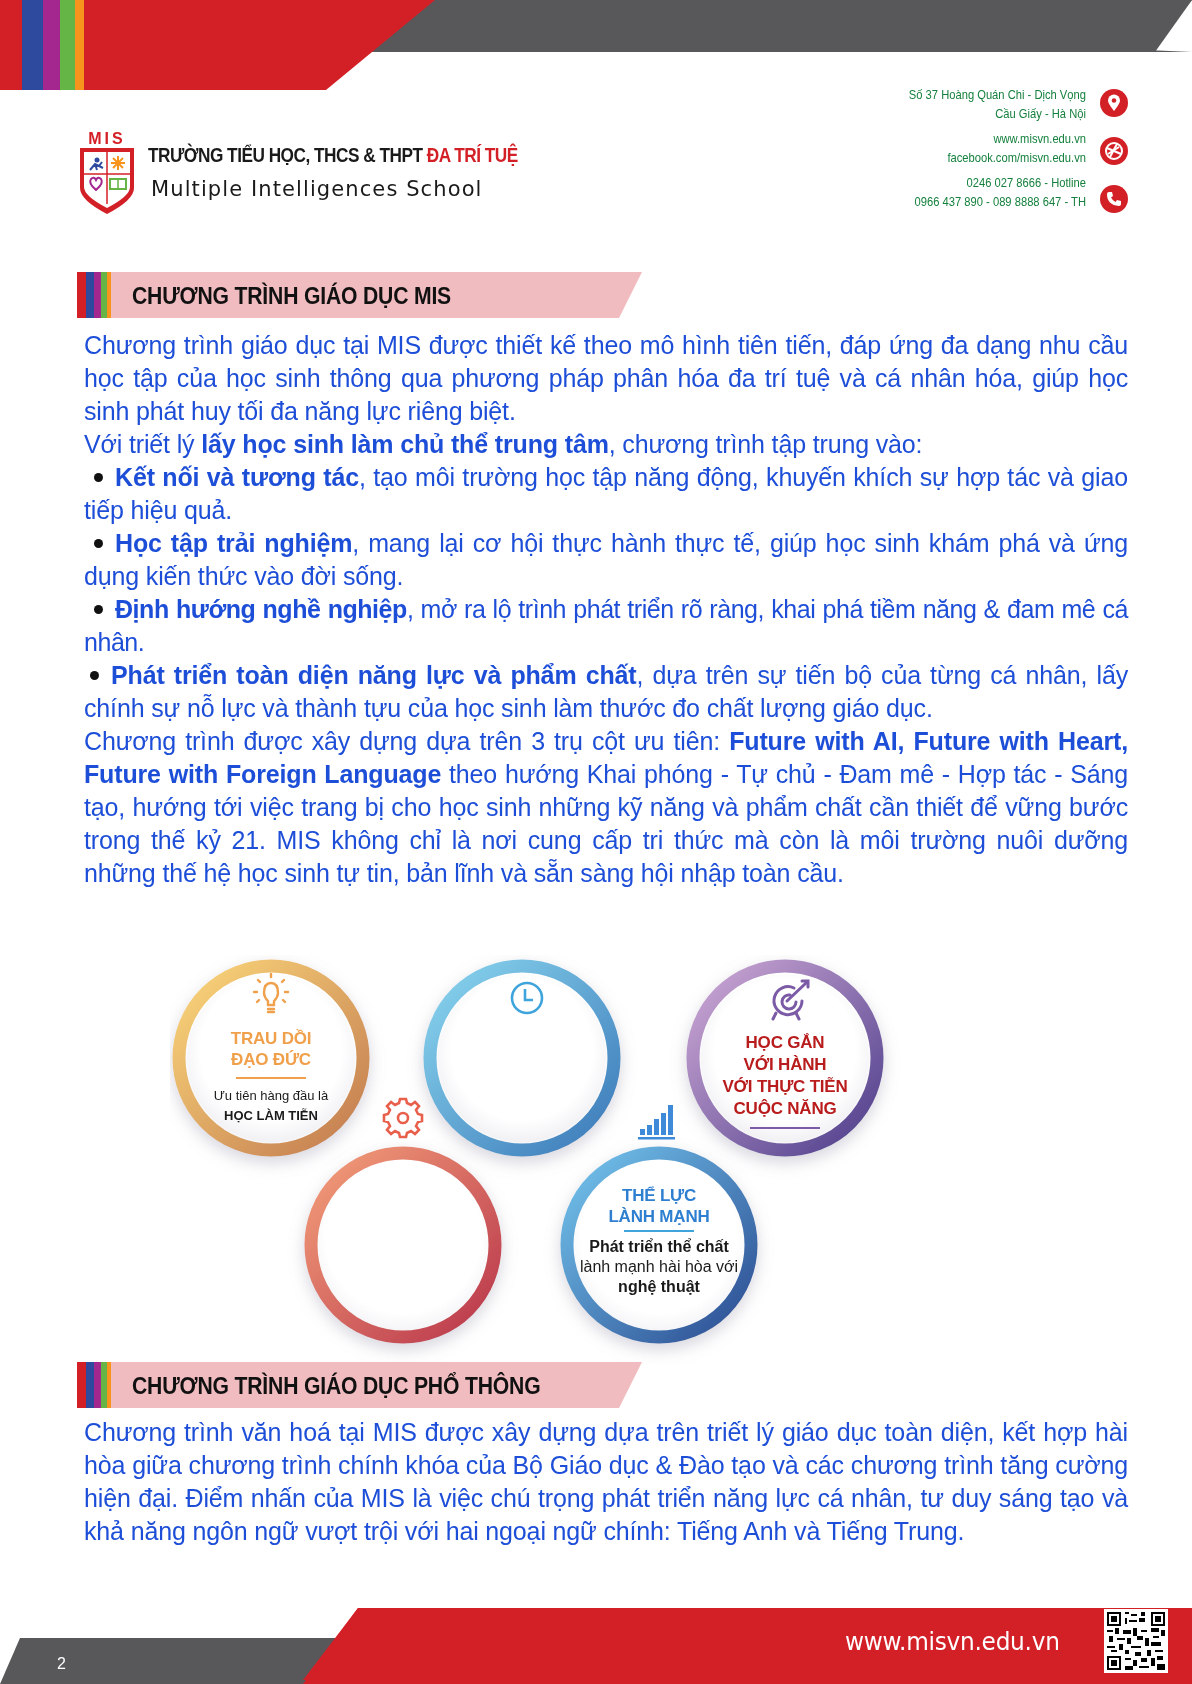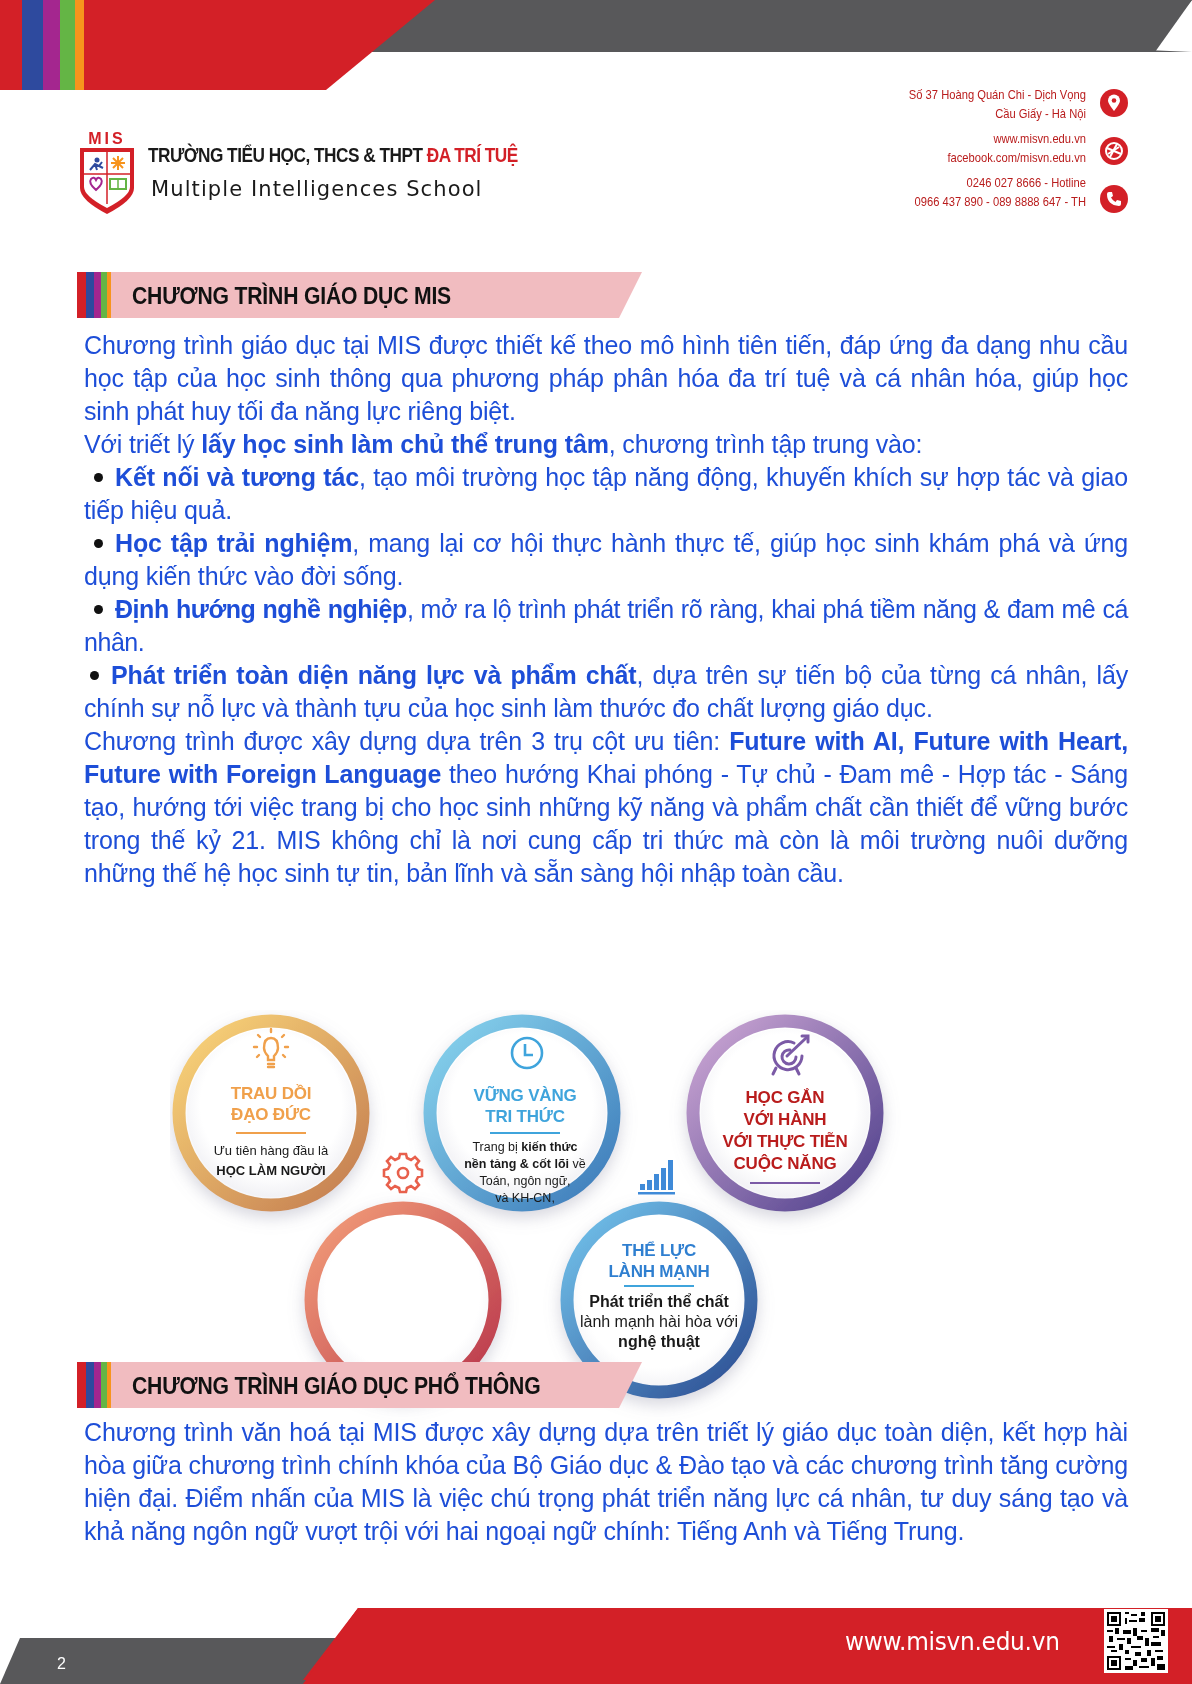--- a/index.html
+++ b/index.html
@@ -10,37 +10,37 @@
   .top-banner { position: absolute; left: 0; top: 0; width: 1192px; height: 92px; }
   .top-banner svg { display: block; }
 
   
   .logo-wrap { position: absolute; left: 77px; top: 130px; width: 60px; height: 85px; }
   .school-name { position: absolute; left: 148px; top: 143px; font-family: "Liberation Sans", sans-serif; font-weight: bold; font-size: 21px; letter-spacing: -0.6px; color: #1a1a1a; transform: scaleX(0.82); transform-origin: left center; white-space: nowrap; }
   .school-name .accent { color: #d32027; }
   .school-sub { position: absolute; left: 151px; top: 177px; font-family: "DejaVu Sans", sans-serif; font-size: 21px; letter-spacing: 1.1px; color: #1a1a1a; white-space: nowrap; }
 
   
-  .contact { position: absolute; right: 106px; top: 85px; text-align: right; font-family: "Liberation Sans Narrow", "Liberation Sans", sans-serif; font-size: 13px; line-height: 19px; color: #b91c1c; }
+  .contact { position: absolute; right: 106px; top: 85px; text-align: right; font-family: "Liberation Sans Narrow", "Liberation Sans", sans-serif; font-size: 13px; line-height: 19px; color: #15803d; }
   .contact .c-row { display: block; white-space: nowrap; transform: scaleX(0.86); transform-origin: right center; }
   .contact-group { margin-bottom: 6px; }
   .contact-icon { position: absolute; width: 28px; height: 28px; border-radius: 50%; background: #d32027; left: 1100px; display: flex; align-items: center; justify-content: center; }
 
   
   .section-head { position: absolute; left: 77px; height: 46px; width: 565px; }
   .section-head .bg { position: absolute; left: 0; top: 0; width: 565px; height: 46px; }
   .section-head .title { position: absolute; left: 56px; top: 11px; font-size: 23px; font-weight: bold; color: #111; white-space: nowrap; letter-spacing: -0.2px; transform: scaleX(0.92); transform-origin: left center; }
 
   
   .para { position: absolute; left: 84px; width: 1044px; font-family: "Liberation Sans", sans-serif; font-size: 25px; line-height: 33px; color: #1d4ed8; text-align: justify; letter-spacing: -0.15px; }
   .para b { font-weight: bold; }
   .bullet { display: inline-block; width: 9px; height: 9px; border-radius: 50%; background: #111; margin: 0 12px 3px 10px; vertical-align: middle; }
 
   
-  .infographic { position: absolute; left: 170px; top: 1010px; width: 820px; height: 410px; }
+  .infographic { position: absolute; left: 170px; top: 955px; width: 820px; height: 410px; }
   .circ-text { position: absolute; text-align: center; font-family: "Liberation Sans", sans-serif; }
   .circ-title { font-weight: bold; font-size: 17px; line-height: 21px; letter-spacing: -0.2px; }
   .circ-line { height: 2px; width: 75px; margin: 7px auto 7px; }
   .circ-desc { font-size: 13px; line-height: 20px; color: #1a1a1a; }
   .circ-desc b { font-weight: bold; }
 
   
   .footer { position: absolute; left: 0; top: 1594px; width: 1192px; height: 90px; }
   .page-num { position: absolute; left: 57px; top: 1655px; font-size: 16px; color: #ffffff; }
   .footer-url { position: absolute; left: 845px; top: 1627px; font-size: 25px; color: #ffffff; font-family: "DejaVu Sans", sans-serif; letter-spacing: -0.3px; transform: scaleX(0.93); transform-origin: left center; white-space: nowrap; }
@@ -219,28 +219,23 @@
       <rect x="484" y="164" width="5" height="16"></rect>
         <rect x="491" y="158" width="5" height="22"></rect>
       <rect x="498" y="150" width="5" height="30"></rect>
         <rect x="468" y="182" width="37" height="2.5"></rect>
     </g>
   </svg>
 
   <div class="circ-text" style="left:26px;top:73px;width:150px">
     <div class="circ-title" style="color:#f0a04b"><span>TRAU DỒI</span><br><span>ĐẠO ĐỨC</span></div>
     <div class="circ-line" style="background:#f0a04b;width:70px"></div>
-    <div class="circ-desc"><span>Ưu tiên hàng đầu là</span><br><b>HỌC LÀM NGƯỜI</b></div>
-  </div>
-
-  <div class="circ-text" style="left:270px;top:75px;width:170px">
-    <div class="circ-title" style="color:#3fa4dc"><span>VỮNG VÀNG</span><br><span>TRI THỨC</span></div>
-    <div class="circ-line" style="background:#3fa4dc;width:70px;margin:5px auto 5px"></div>
-    <div class="circ-desc" style="line-height:17px;font-size:12.5px"><span>Trang bị </span><b>kiến thức</b><br><b>nền tảng &amp; cốt lõi</b><span> về</span><br><span>Toán, ngôn ngữ,</span><br><span>và KH-CN,</span></div>
-  </div>
+    <div class="circ-desc"><span>Ưu tiên hàng đầu là</span><br><b>HỌC LÀM TIỄN</b></div>
+  </div>
+
 
   <div class="circ-text" style="left:535px;top:77px;width:160px">
     <div class="circ-title" style="color:#b91c1c;line-height:22px"><span>HỌC GẮN</span><br><span>VỚI HÀNH</span><br><span>VỚI THỰC TIỄN</span><br><span>CUỘC NĂNG</span></div>
     <div class="circ-line" style="background:#7b5aa6;width:70px"></div>
   </div>
 
 
   <div class="circ-text" style="left:406px;top:230px;width:166px">
     <div class="circ-title" style="color:#2f7fd0"><span>THỂ LỰC</span><br><span>LÀNH MẠNH</span></div>
     <div class="circ-line" style="background:#3fa4dc;width:70px;margin:3px auto 5px"></div>

